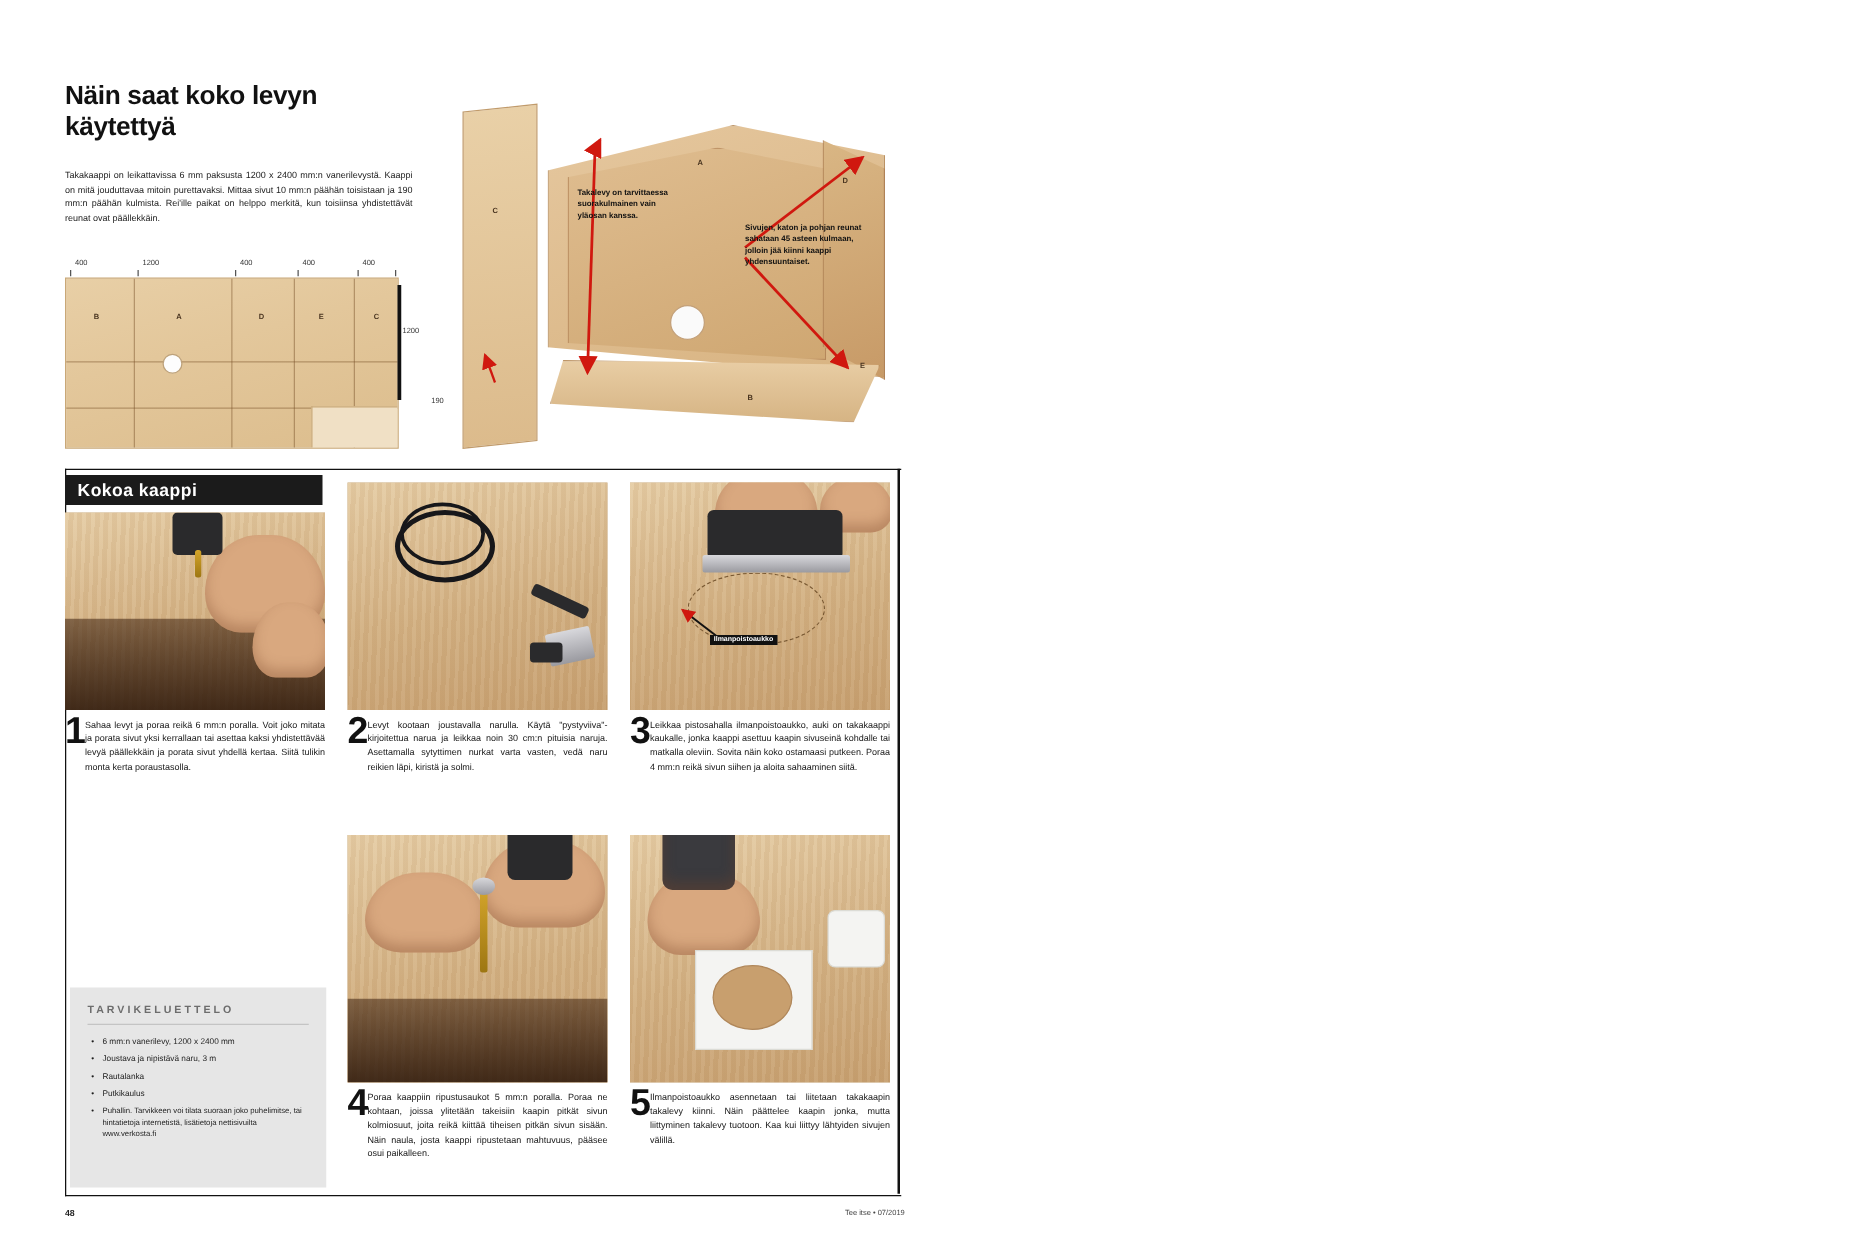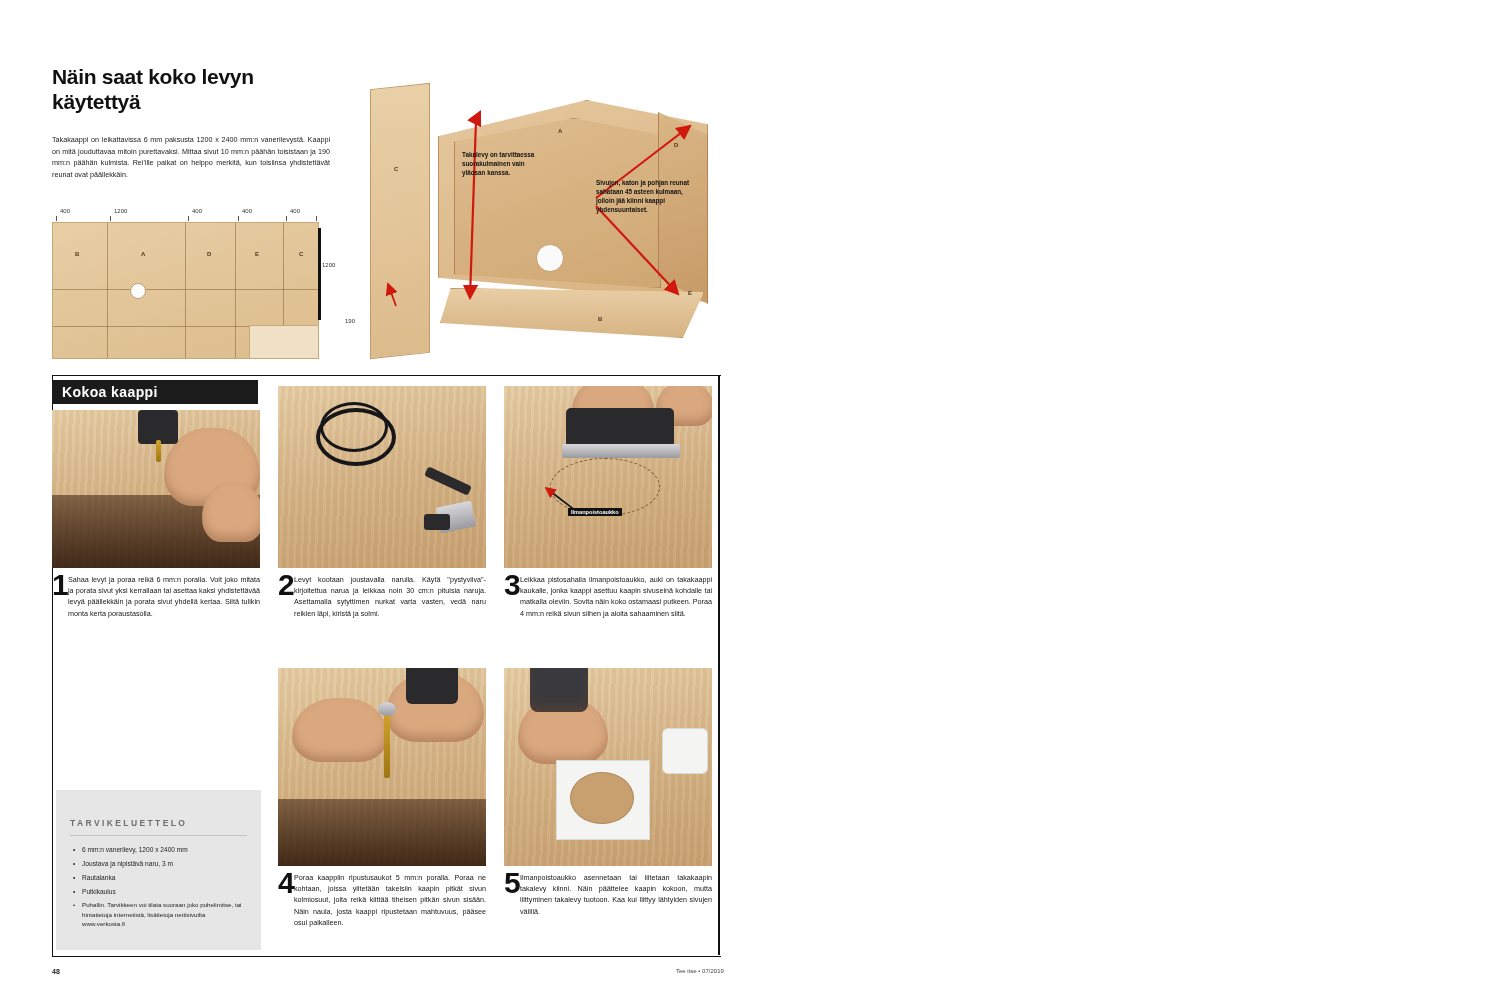--- a/index.html
+++ b/index.html
@@ -56,21 +56,21 @@
   .photo .tool{position:absolute;background:#2a2a2c;border-radius:3px;}
   .photo .chrome{position:absolute;background:linear-gradient(180deg,#d8d8dc,#9a9aa0);border-radius:2px;}
   .photo .cable{position:absolute;border:3px solid #17171a;border-radius:50%;}
   .photo .bit{position:absolute;background:linear-gradient(180deg,#d4a52a,#9d7612);border-radius:2px;}
   .photo .whitebox{position:absolute;background:#f4f4f2;border:1px solid #dcdcd6;}
   .stepnum{position:absolute;font-size:30px;font-weight:bold;line-height:26px;color:#111;}
   .steptext{position:absolute;font-size:7.2px;line-height:11.2px;color:#161616;text-align:justify;}
   .arrowlbl{position:absolute;background:#111;color:#fff;font-size:5.6px;padding:1px 3px;font-weight:bold;}
   
   .matbox{position:absolute;left:56px;top:790px;width:205px;height:160px;background:#e6e6e6;}
-  .matbox h4{margin:0;padding:28px 0 0 14px;font-size:8.5px;letter-spacing:2.4px;color:#6d6d6d;font-weight:bold;}
+  .matbox h4{margin:0;padding:12px 0 0 14px;font-size:8.5px;letter-spacing:2.4px;color:#6d6d6d;font-weight:bold;}
   .matbox .hr{margin:7px 14px 0 14px;height:1px;background:#c4c4c4;}
   .matbox ul{margin:8px 0 0 0;padding:0 12px 0 26px;list-style:none;}
   .matbox li{font-size:6.6px;line-height:11px;color:#1e1e1e;position:relative;margin-bottom:3px;}
   .matbox li:before{content:"•";position:absolute;left:-9px;color:#1e1e1e;}
   .matbox li.last{font-size:6.2px;line-height:9.6px;}
   .folio-l{position:absolute;left:52px;top:968px;font-size:7px;font-weight:bold;color:#222;}
   .folio-r{position:absolute;left:676px;top:968px;font-size:6px;color:#444;}
 </style>
 </head>
 <body>
@@ -199,21 +199,21 @@
 
   <div class="photo" style="left:504px;top:668px;width:208px;height:198px;">
     <div class="wood"></div>
     <div class="hand" style="left:14px;top:30px;width:90px;height:66px;"></div>
     <div class="hand" style="left:26px;top:-8px;width:58px;height:52px;background:#3a3a3e;border-radius:8px;"></div>
     <div class="whitebox" style="left:52px;top:92px;width:92px;height:78px;"></div>
     <div style="position:absolute;left:66px;top:104px;width:62px;height:50px;border-radius:50%;background:#c89f6e;border:1px solid #b0875a;"></div>
     <div class="whitebox" style="left:158px;top:60px;width:44px;height:44px;border-radius:6px;"></div>
   </div>
   <div class="stepnum" style="left:504px;top:870px;">5</div>
-  <div class="steptext" style="left:520px;top:872px;width:192px;">Ilmanpoistoaukko asennetaan tai liitetaan takakaapin takalevy kiinni. Näin päättelee kaapin kokoon, mutta liittyminen takalevy tuotoon. Kaa kui liittyy lähtyiden sivujen välillä.</div>
+  <div class="steptext" style="left:520px;top:872px;width:192px;">Ilmanpoistoaukko asennetaan tai liitetaan takakaapin takalevy kiinni. Näin päättelee kaapin jonka, mutta liittyminen takalevy tuotoon. Kaa kui liittyy lähtyiden sivujen välillä.</div>
 
   <div class="matbox">
     <h4>TARVIKELUETTELO</h4>
     <div class="hr"></div>
     <ul>
       <li>6 mm:n vanerilevy, 1200 x 2400 mm</li>
       <li>Joustava ja nipistävä naru, 3 m</li>
       <li>Rautalanka</li>
       <li>Putkikaulus</li>
       <li class="last">Puhallin. Tarvikkeen voi tilata suoraan joko puhelimitse, tai hintatietoja internetistä, lisätietoja nettisivuilta www.verkosta.fi</li>

